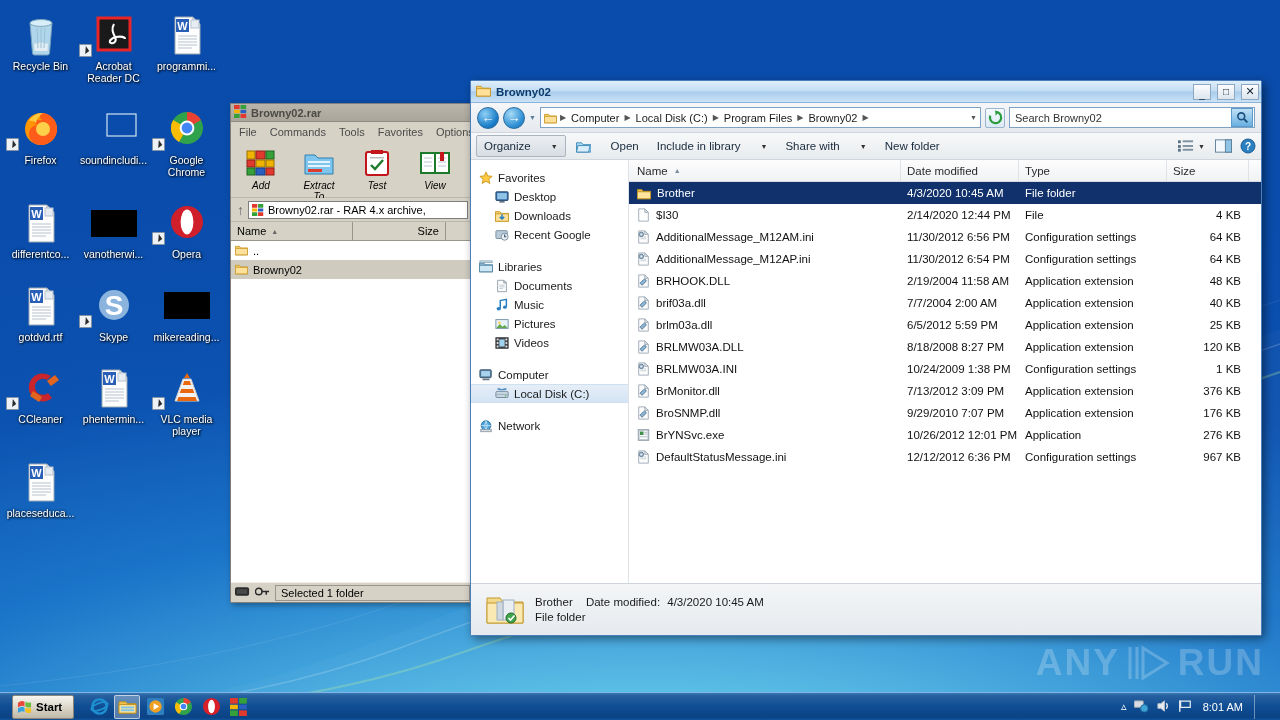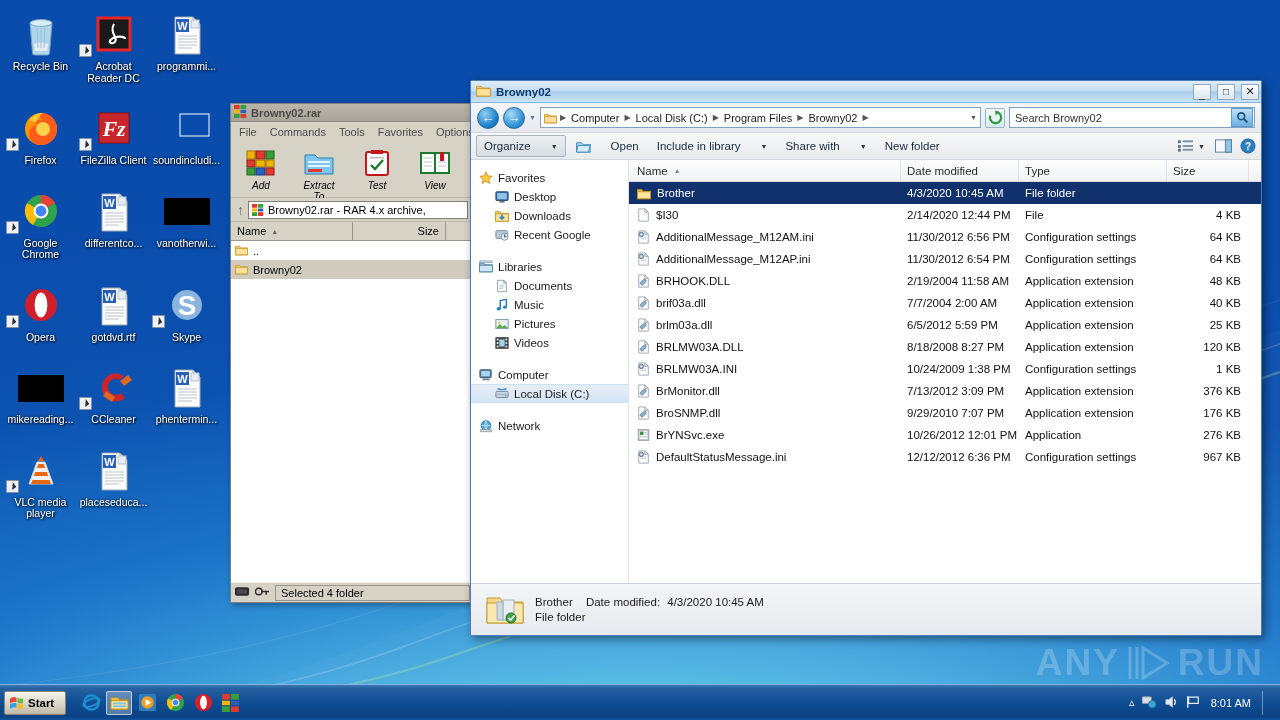--- a/index.html
+++ b/index.html
@@ -178,23 +178,23 @@
 
   .detpane{
     height:52px; background:linear-gradient(#f3f5f7,#e6eaee); border-top:1px solid #cdd3d9;
     display:flex; align-items:center; gap:10px; padding:0 14px;
   }
   .detpane .txt1{ font-size:11.5px; color:#1a1a1a; }
   .detpane .txt2{ font-size:11.5px; color:#1a1a1a; margin-top:3px;}
 
   
   #taskbar{
-    position:absolute; left:0; bottom:0; width:1280px; height:36px;
+    position:absolute; left:0; bottom:0; width:1280px; height:28px;
     background:linear-gradient(#3c78b4 0%, #2660a0 10%, #0f4d93 50%, #0b4285 90%, #10539b 100%);
-    border-top:1px solid #7fb4e4; display:flex; align-items:center; gap:2px; padding:0 2px;
+    border-top:1px solid #7fb4e4; display:flex; align-items:center; gap:2px; padding:0 10px;
   }
   #startbtn{
     width:62px;height:24px; margin-left:2px;
     background:linear-gradient(#f7f5ef,#d9d4c6 55%,#bfb9a8);
     border:1px solid #8b8577; border-radius:2px;
     display:flex;align-items:center; gap:4px; padding-left:4px;
     font-size:11.5px; font-weight:bold; color:#000;
   }
   .tbitem{
     width:26px;height:24px; display:flex;align-items:center;justify-content:center;
@@ -260,26 +260,20 @@
           </svg>
         </div><div class="cap">programmi...</div></div><div class="dicon"><div class="glyph">
           <svg width="40" height="42" viewBox="0 0 40 42">
             <circle cx="20" cy="21" r="16" fill="#ff9500"></circle>
             <path d="M20 5 c9 0 16 7 16 16 c0 9 -7 16 -16 16 c-7 0 -12 -5 -12 -11 c0 -6 5 -9 9 -9 c-5 -2 -7 -6 -5 -9 c2 4 6 5 9 4 c-3 -3 -2 -6 -1 -7 Z" fill="#ff5c1a"></path>
             <circle cx="22" cy="21" r="7" fill="#ffd04a"></circle>
             <path d="M8 13 q5 -8 14 -8 q-6 4 -7 10 q-4 -3 -7 -2 Z" fill="#ffcb3d"></path>
           </svg>
           <span class="shortcut-arrow"></span>
         </div><div class="cap">Firefox</div></div><div class="dicon"><div class="glyph">
-          <svg width="40" height="42" viewBox="0 0 40 42">
-            <rect x="5" y="5" width="30" height="30" fill="#c9252c" stroke="#8c1118"></rect>
-            <text x="20" y="28" font-size="22" font-weight="bold" fill="#fff" text-anchor="middle" font-family="Liberation Serif" font-style="italic">Fz</text>
-          </svg>
-          <span class="shortcut-arrow"></span>
-        </div><div class="cap">FileZilla Client</div></div><div class="dicon"><div class="glyph">
           <svg width="46" height="32" viewBox="0 0 46 32">
             <rect x="16" y="1" width="29" height="22" fill="none" stroke="#cfe4f2" stroke-width="1.2"></rect>
           </svg>
         </div><div class="cap">soundincludi...</div></div><div class="dicon"><div class="glyph">
           <svg width="40" height="42" viewBox="0 0 40 42">
             <circle cx="20" cy="20" r="16" fill="#31a24c"></circle>
             <path d="M20 4 a16 16 0 0 1 13.9 8 L20 20 Z" fill="#e94235"></path>
             <path d="M6.1 12 L20 20 L12 33.9 A16 16 0 0 1 6.1 12 Z" fill="#fbbc05"></path>
             <circle cx="20" cy="20" r="7.4" fill="#fff"></circle>
             <circle cx="20" cy="20" r="5.4" fill="#4285f4"></circle>
@@ -516,21 +510,21 @@
           <rect x="2" y="3" width="11" height="5" fill="#4a4a4a"></rect>
         </svg>
     </span>
     <span>
       <svg width="15" height="11" viewBox="0 0 16 11">
           <circle cx="4" cy="5.5" r="3.5" fill="none" stroke="#2b2b2b" stroke-width="1.6"></circle>
           <line x1="7" y1="5.5" x2="15" y2="5.5" stroke="#2b2b2b" stroke-width="1.6"></line>
           <line x1="12" y1="5.5" x2="12" y2="9" stroke="#2b2b2b" stroke-width="1.6"></line>
         </svg>
     </span>
-    <span class="sbox">Selected 4 folder</span>
+    <span class="sbox">Selected 1 folder</span>
   </div>
 </div>
 
 <div id="explorer">
 
   <div class="title">
     <span>
       <svg width="15" height="13" viewBox="0 0 16 14">
         <path d="M0.5 2.5 h5 l1.5 2 h8.5 v8.5 h-15 Z" fill="#f6cf6a" stroke="#c79626"></path>
         <path d="M0.5 5 h15 v8 h-15 Z" fill="#fde19a" stroke="#c79626"></path>

